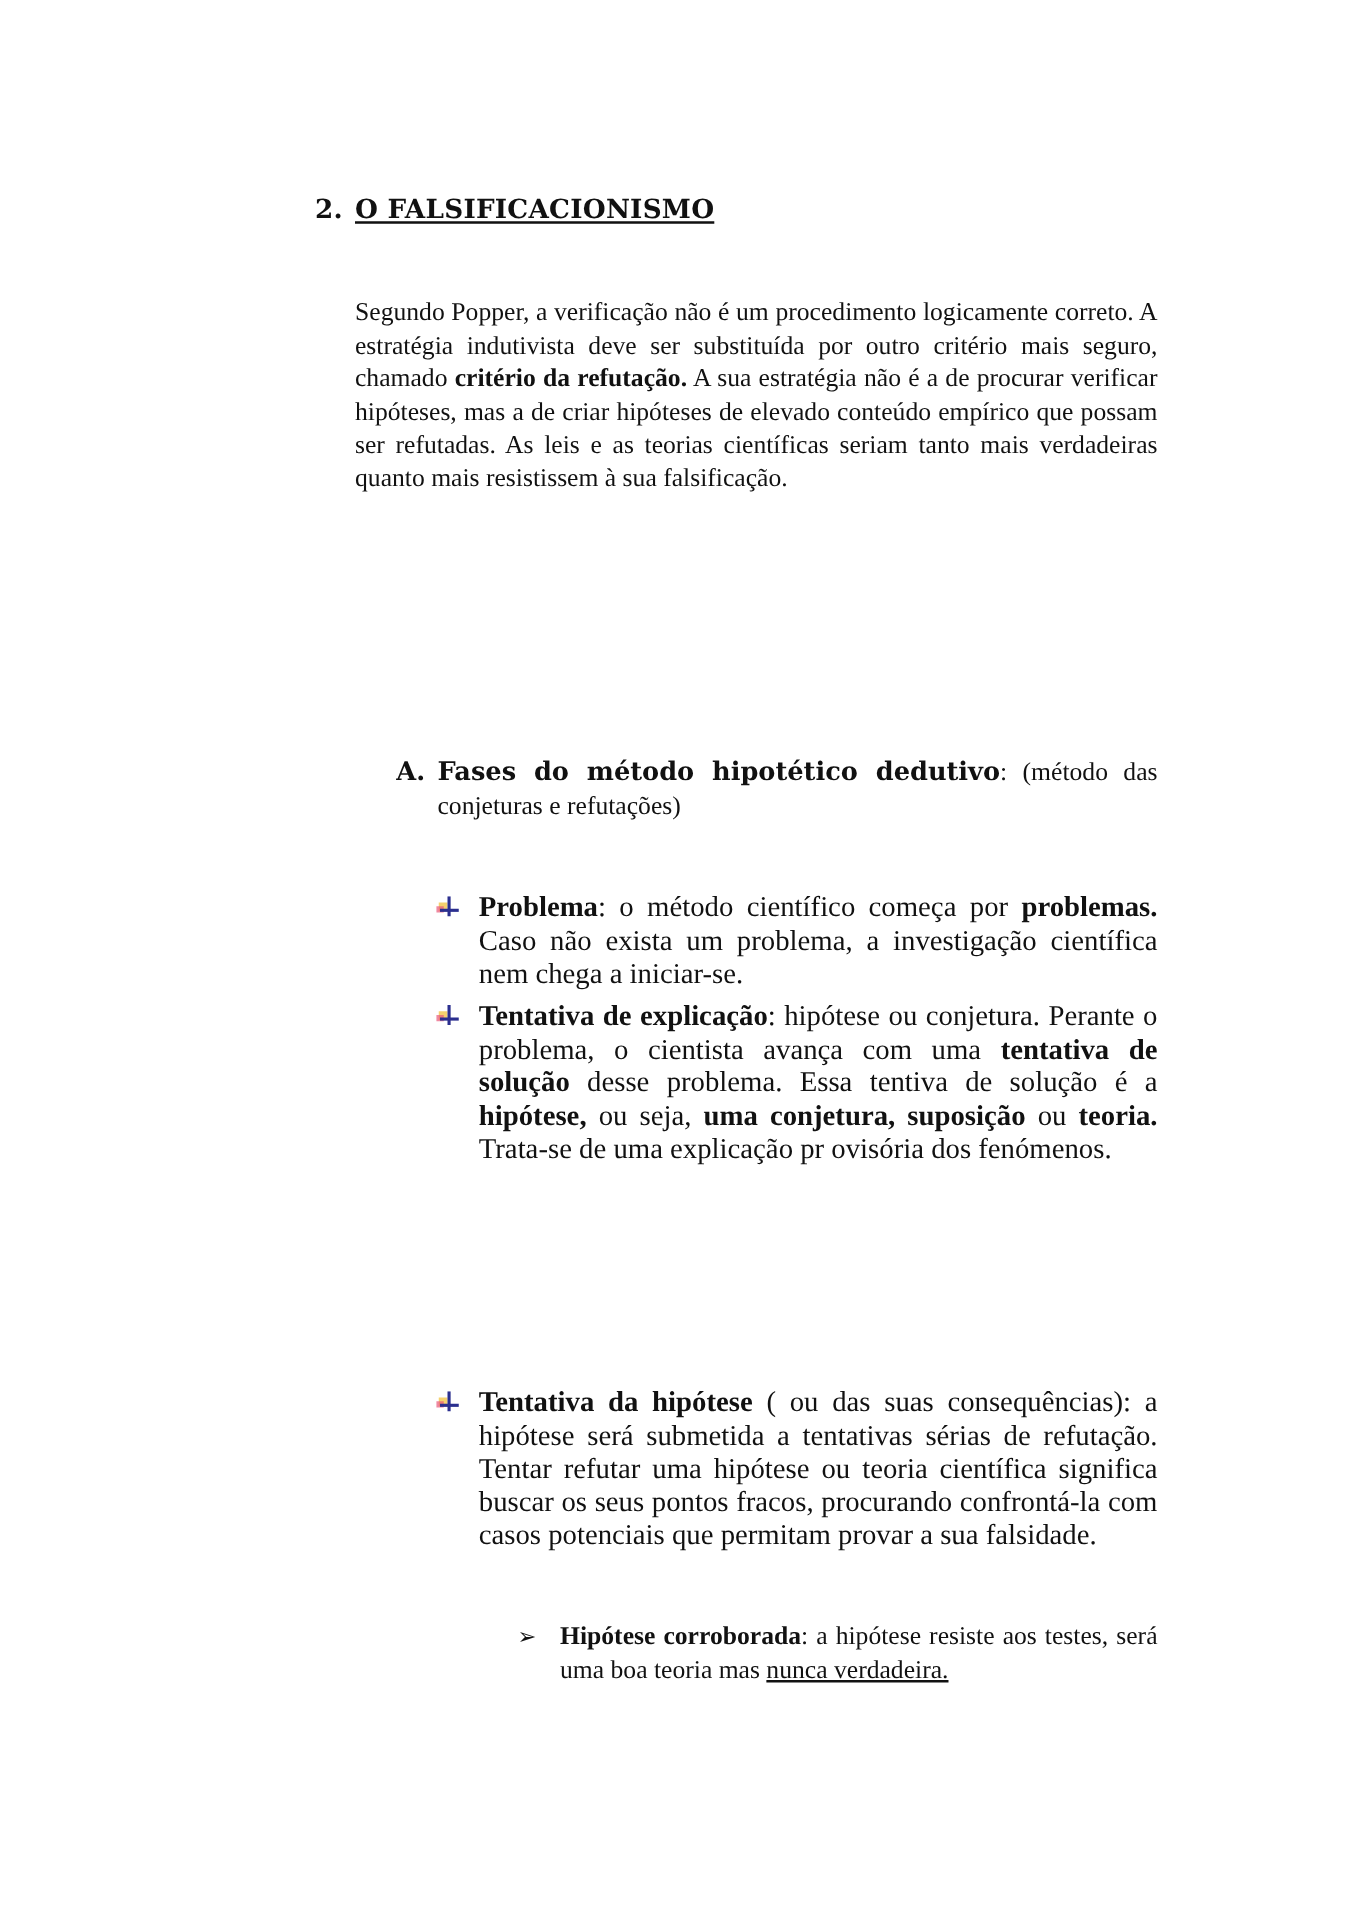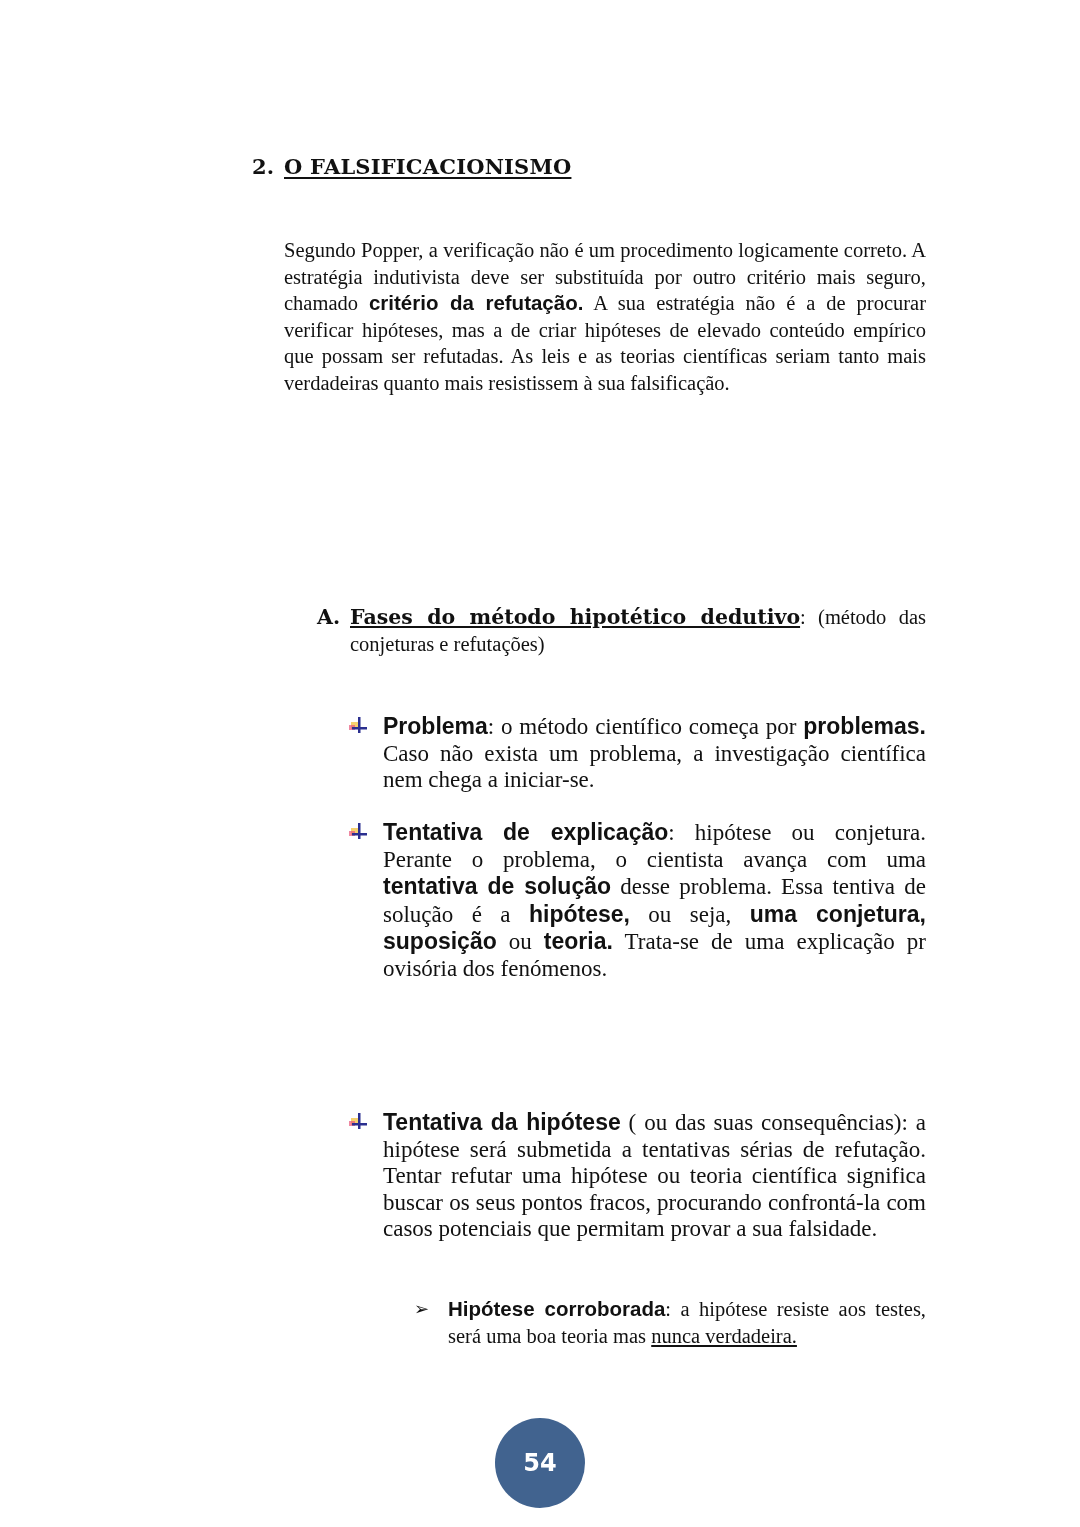--- a/index.html
+++ b/index.html
@@ -10,28 +10,28 @@
   .heading .num { display: inline-block; width: 32px; }
   .heading .title { text-decoration: underline; text-underline-offset: 3px; }
   .para { position: absolute; left: 284px; width: 642px; font-size: 20.5px; line-height: 26.6px;
           text-align: justify; font-family: "Liberation Serif", "DejaVu Serif", serif; }
   .p1 { top: 237px; }
   .p2 { top: 439px; font-weight: bold; font-family: "DejaVu Serif", serif; font-size: 20.5px; text-align-last: left; }
   .section-a { position: absolute; left: 317px; top: 604px; width: 609px; font-size: 20.5px; line-height: 26.6px;
                font-family: "Liberation Serif", serif; text-align: justify; }
   .section-a .letter { position: absolute; left: 0; top: 0; font-weight: bold; font-family: "DejaVu Serif", serif; }
   .section-a .body { margin-left: 33px; display: block; }
-  .section-a .u { font-weight: bold; text-decoration: underline; font-family: "DejaVu Serif", serif; }
+  .section-a .u { font-weight: bold; font-family: "DejaVu Serif", serif; }
   .bullet { position: absolute; left: 349px; width: 577px; font-size: 23px; line-height: 26.6px;
             font-family: "Liberation Serif", serif; text-align: justify; }
   .bullet .icon { position: absolute; left: 0; top: 4px; width: 20px; height: 18px; }
   .bullet .text { margin-left: 34px; display: block; }
-  .b { font-weight: bold; font-family: Liberation Sans, sans-serif; }
+  .b { font-weight: bold; font-family: Liberation Serif, serif; }
   .b1 { top: 713px; }
-  .b2 { top: 819px; }
+  .b2 { top: 800px; }
   .b3 { top: 1002px; }
   .b4 { top: 1109px; }
   .sub { position: absolute; left: 414px; top: 1296px; width: 512px; font-size: 20.5px; line-height: 26.6px;
          font-family: "Liberation Serif", serif; text-align: justify; }
   .sub .arrow { position: absolute; left: 0; top: 0; font-size: 18px; }
   .sub .text { margin-left: 34px; display: block; }
   .ul { text-decoration: underline; font-family: Liberation Serif, serif; }
   .page-badge { position: absolute; left: 495px; top: 1418px; width: 90px; height: 90px; border-radius: 50%;
                 background: #41638f; color: #fff; display: flex; align-items: center; justify-content: center;
                 font-family: "DejaVu Sans", "Liberation Sans", sans-serif; font-weight: bold; font-size: 24px; }
@@ -82,14 +82,13 @@
         <rect x="3" y="10" width="15" height="2.5" fill="#2b2f8f"></rect>
       </svg>
     <span class="text"><span class="b">Tentativa da hipótese</span><span> ( ou das suas consequências): a hipótese será submetida  a tentativas sérias de refutação. Tentar refutar uma hipótese ou teoria científica significa buscar os seus pontos fracos, procurando confrontá-la com casos potenciais que permitam provar a sua falsidade.</span></span>
   </div>
 
   <div class="sub">
     <span class="arrow">➢</span>
     <span class="text"><span class="b">Hipótese corroborada</span><span>: a hipótese resiste aos testes, será uma boa teoria mas </span><span class="ul">nunca verdadeira.</span></span>
   </div>
 
-  <div class="page-badge" style="background: rgb(65, 99, 143);">54</div>
 </div>
 
 </body></html>

